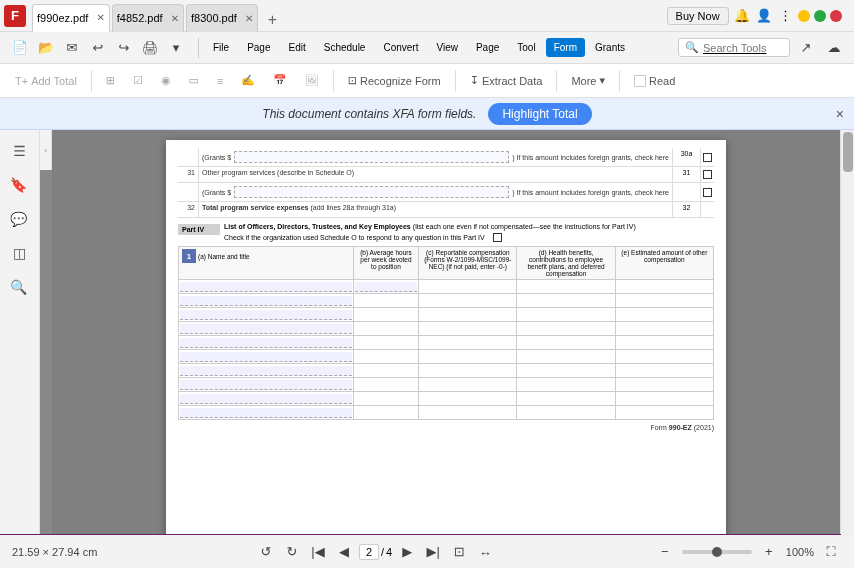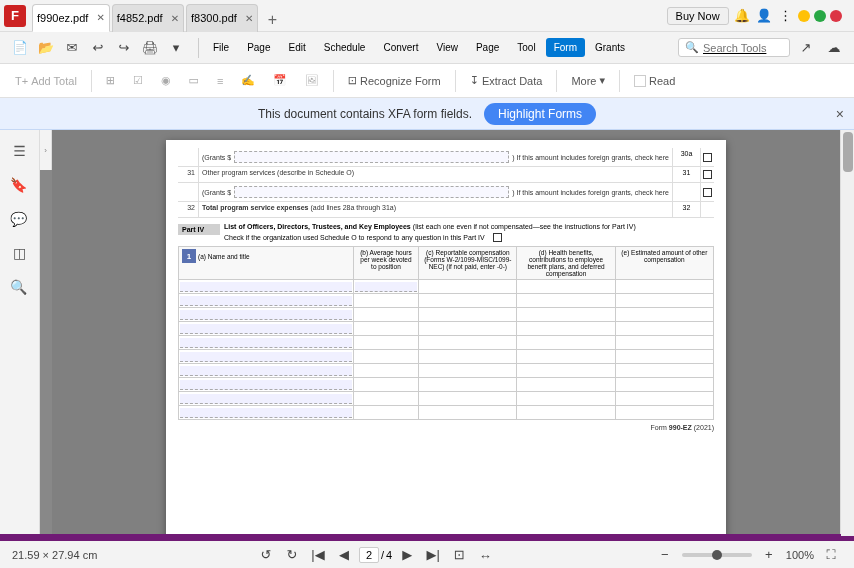--- a/index.html
+++ b/index.html
@@ -105,21 +105,21 @@
     #xfa-bar {
       background: #e8f0fe;
       height: 32px;
       display: flex;
       align-items: center;
       justify-content: center;
       gap: 12px;
       border-bottom: 1px solid #c5d8f5;
       position: relative;
     }
-    #xfa-bar .xfa-text { font-size: 12px; color: #333; }
+    #xfa-bar .xfa-text { font-size: 12px; color: #333; font-style: italic; }
     #xfa-bar .highlight-btn {
       background: #4285f4;
       color: white;
       border: none;
       padding: 4px 14px;
       border-radius: 14px;
       font-size: 12px;
       cursor: pointer;
     }
     #xfa-bar .close-bar {
@@ -282,21 +282,21 @@
     .input-line {
       border-bottom: 1px dashed #aaa;
       height: 10px;
       background: #f0f0ff;
     }
 
     
     #bottom-bar {
       height: 34px;
       background: #f3f3f3;
-      border-top: 7px solid #701a75;
+      border-top: 1px solid #701a75;
       display: flex;
       align-items: center;
       padding: 0 12px;
       gap: 6px;
       justify-content: space-between;
     }
     .bottom-left { display: flex; align-items: center; gap: 4px; font-size: 11px; color: #444; }
     .bottom-center { display: flex; align-items: center; gap: 4px; }
     .bottom-right { display: flex; align-items: center; gap: 6px; font-size: 11px; color: #444; }
     .nav-btn {
@@ -452,21 +452,21 @@
   </div>
   <div class="toolbar-sep"></div>
   <div class="toolbar-btn">
     <span style="border:1px solid #ccc;width:12px;height:12px;display:inline-block;"></span>
     <span>Read</span>
   </div>
 </div>
 
 <div id="xfa-bar">
   <span class="xfa-text">This document contains XFA form fields.</span>
-  <button class="highlight-btn">Highlight Forms</button>
+  <button class="highlight-btn">Highlight Total</button>
   <span class="close-bar">×</span>
 </div>
 
 <div id="main">
 
   <div id="left-sidebar">
     <div class="sidebar-icon">☰</div>
     <div class="sidebar-icon">🔖</div>
     <div class="sidebar-icon">💬</div>
     <div class="sidebar-icon">◫</div>

